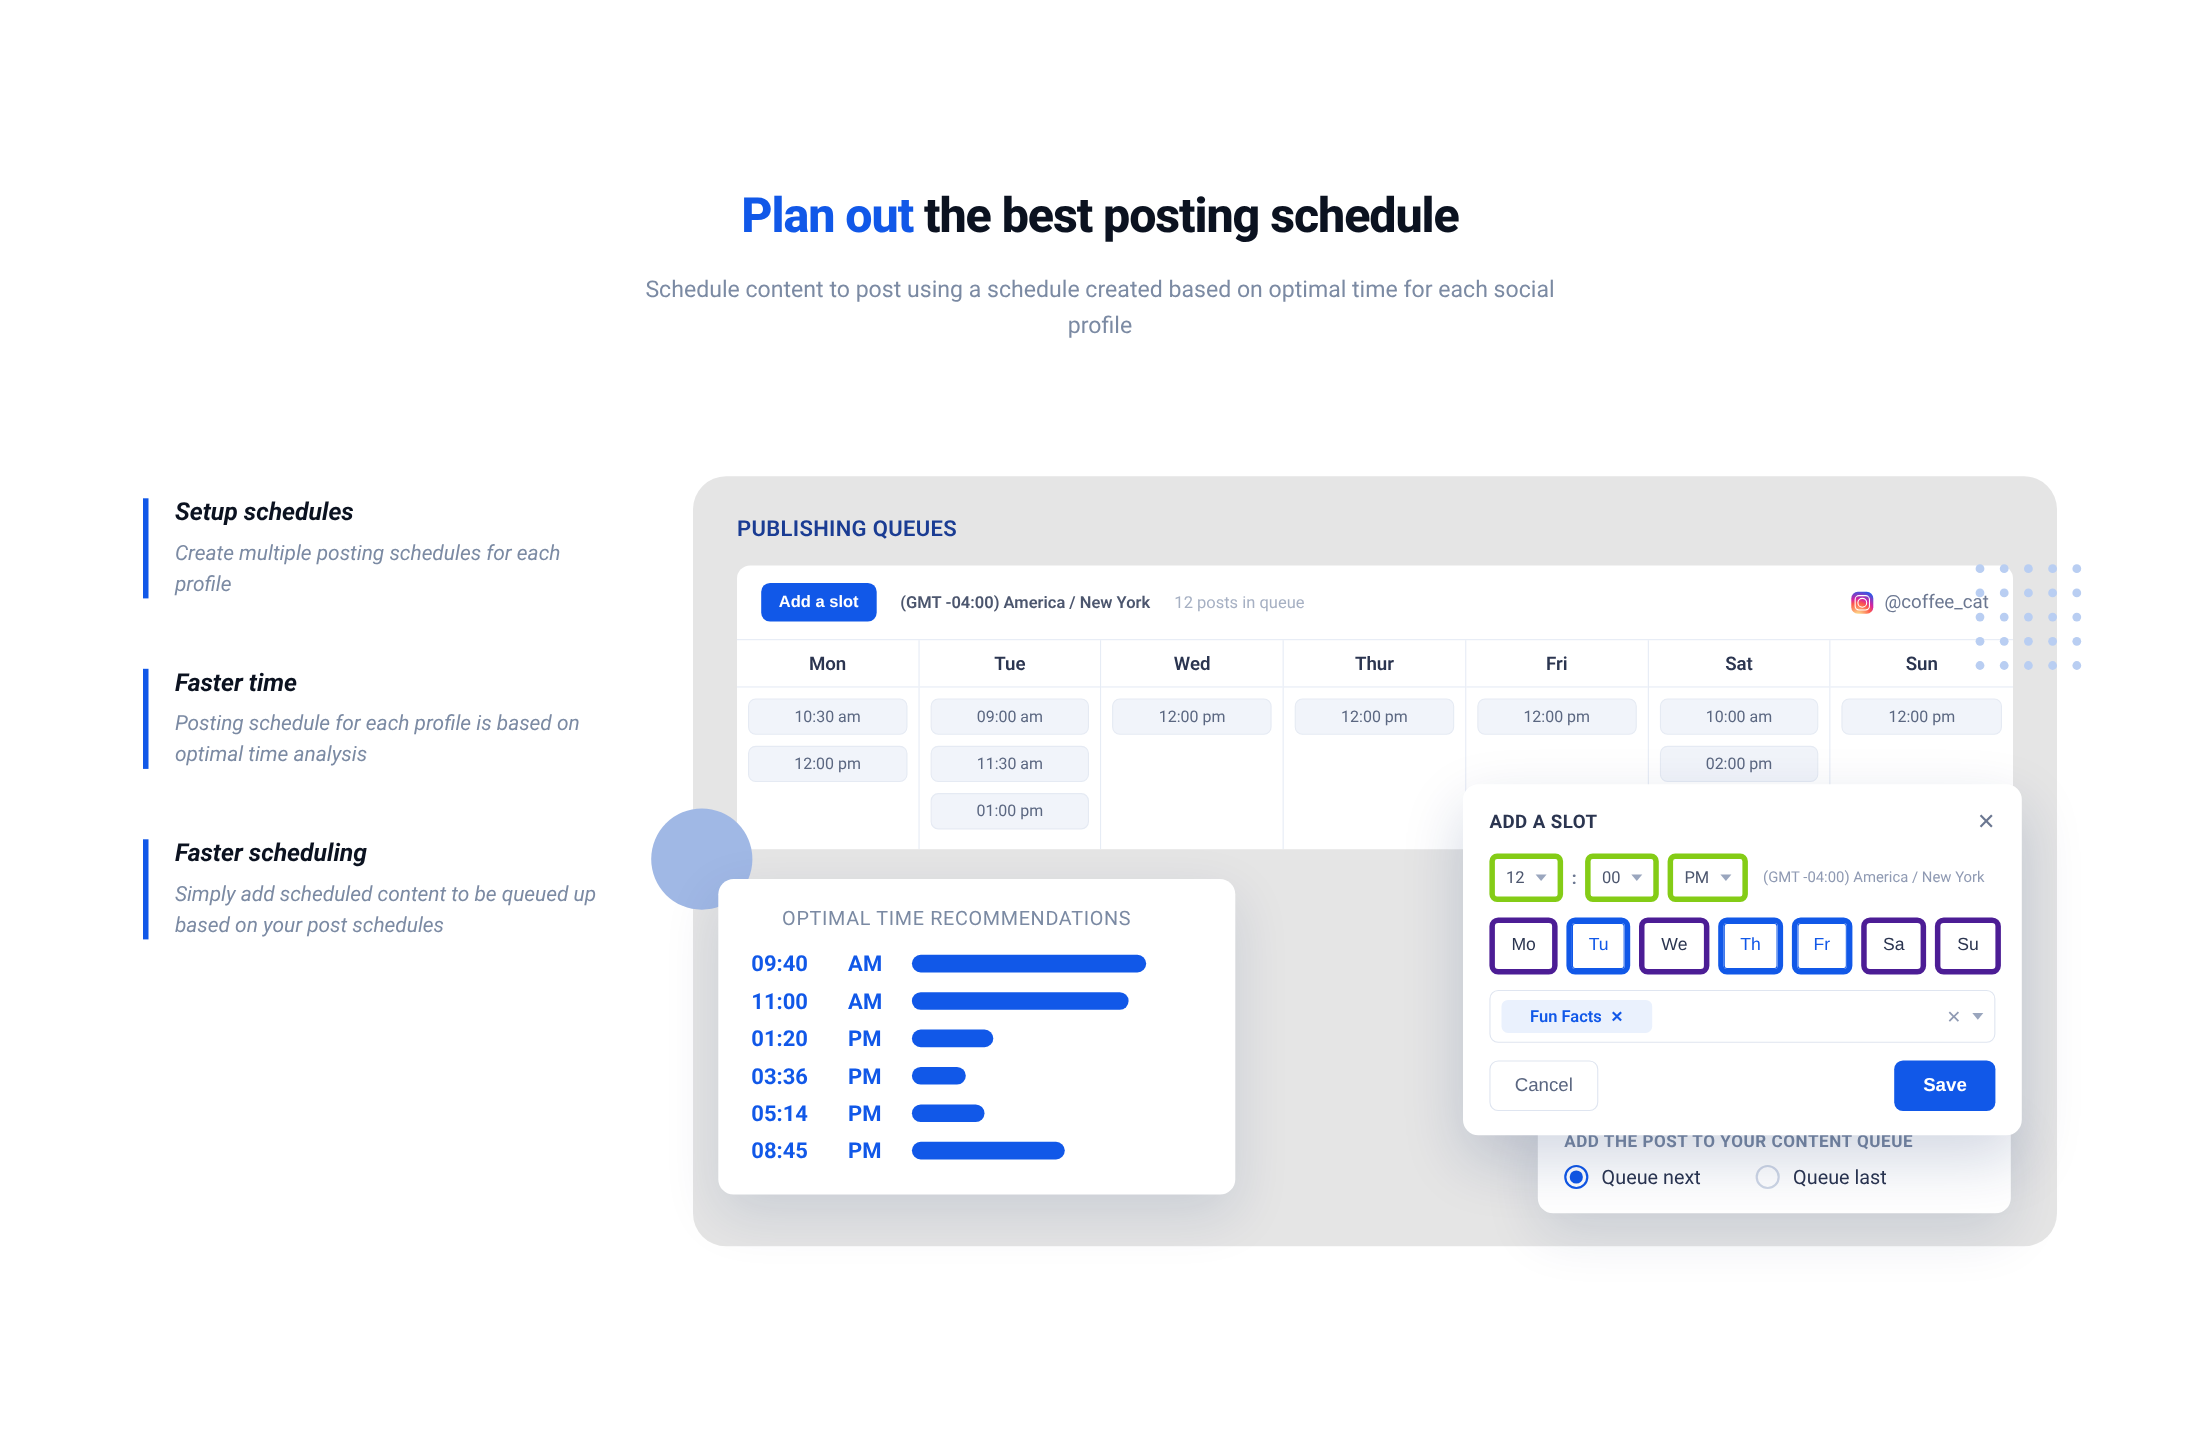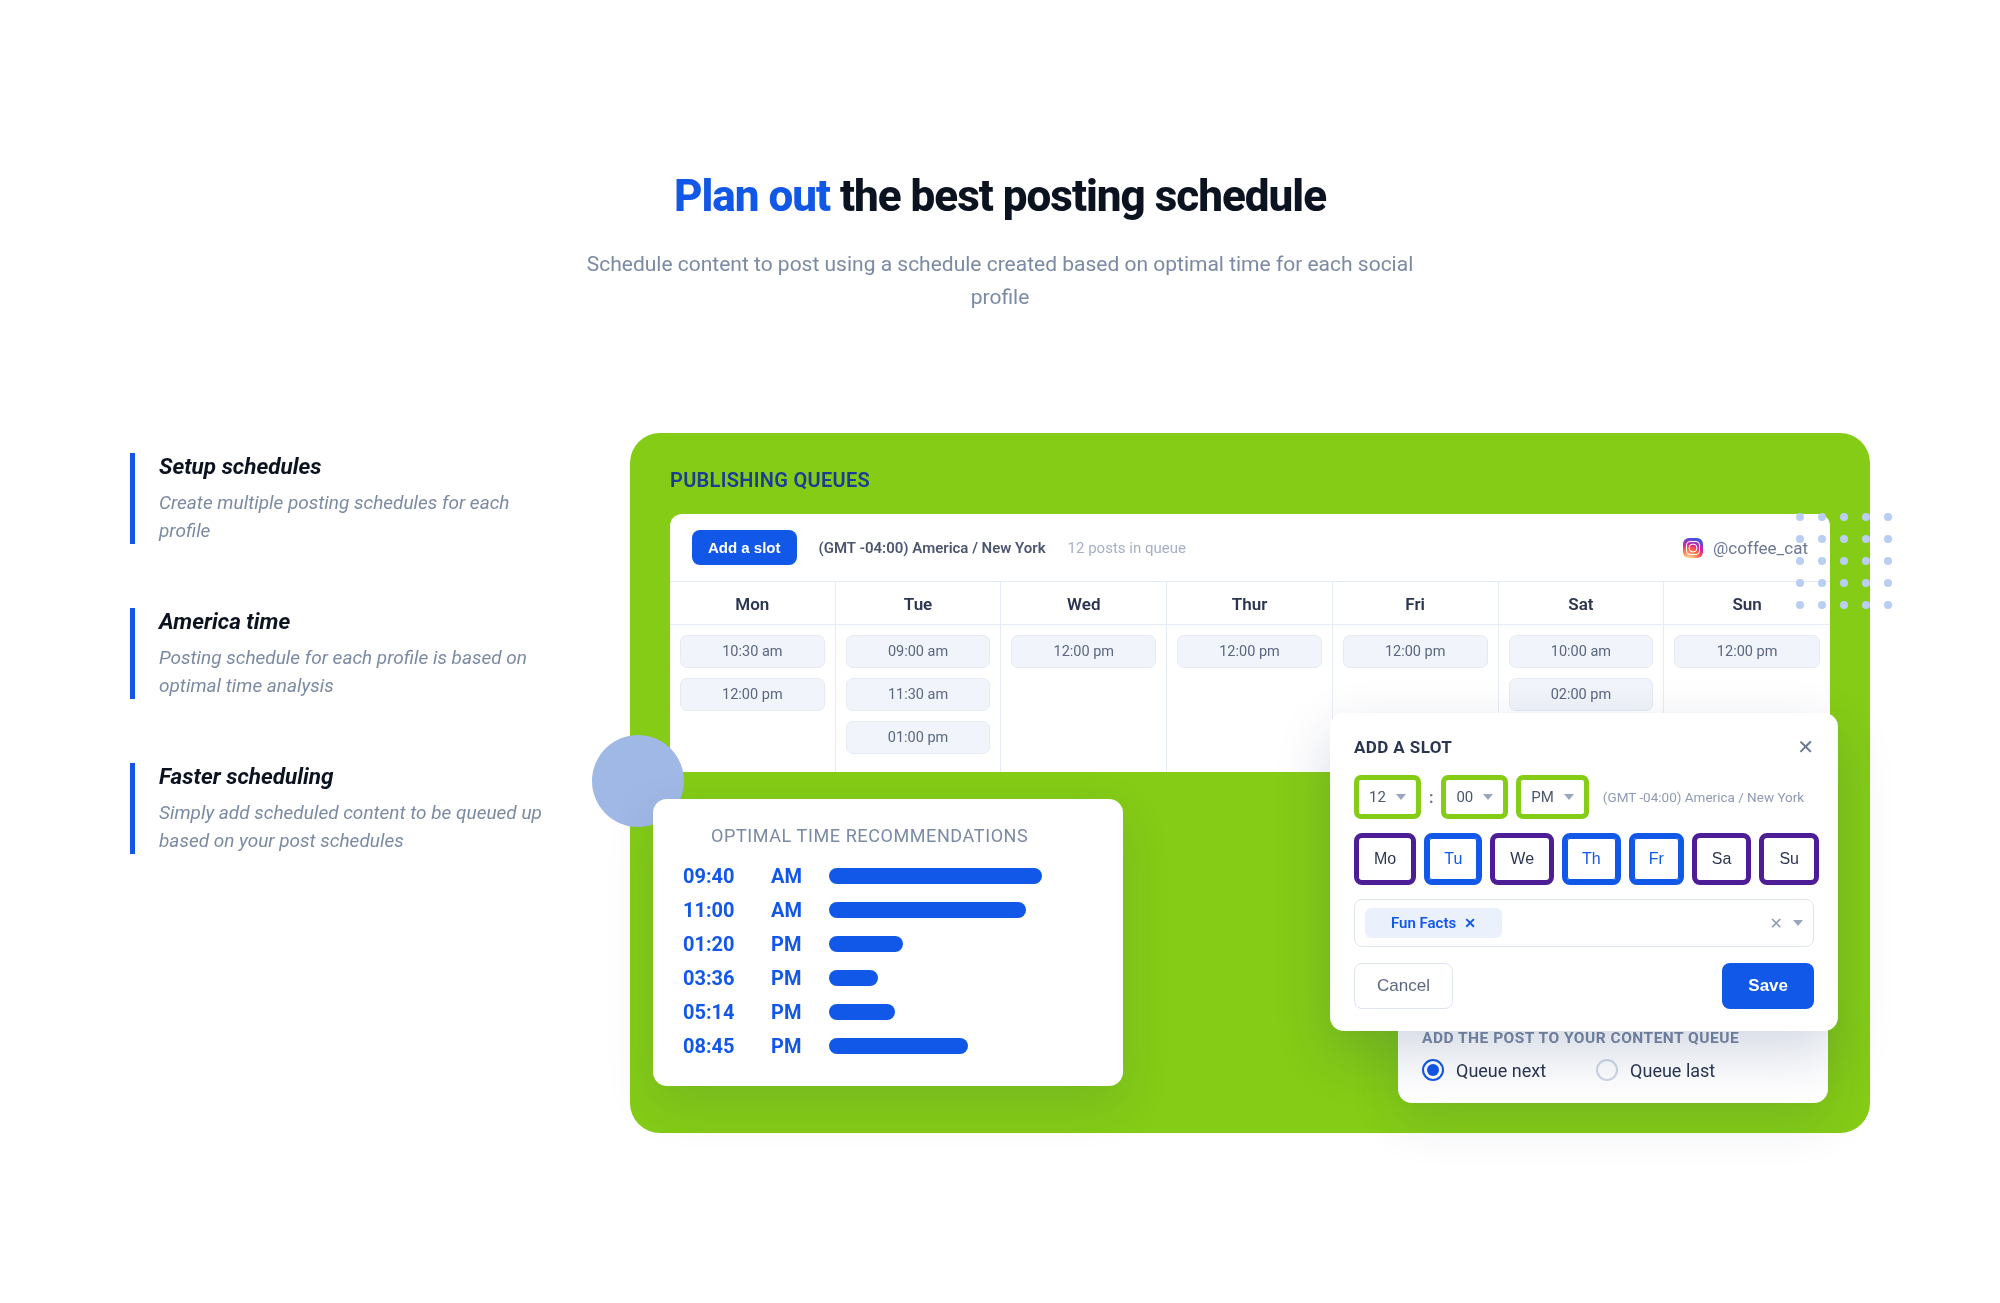--- a/index.html
+++ b/index.html
@@ -22,21 +22,21 @@
   border-left: 5px solid #1158e8;
   padding: 0 0 0 24px;
   margin-bottom: 64px;
   font-style: italic;
 }
 .feature h3 { font-size: 22.5px; font-weight: 700; color: #0b1220; margin-bottom: 10px; }
 .feature p { font-size: 19px; color: #7b8aa3; line-height: 1.45; }
 
 .panel-wrap { flex: 1; position: relative; }
 .panel {
-  background: #84cc16;
+  background: #e5e5e5;
   border-radius: 30px;
   padding: 35px 40px 55px;
   position: relative;
   min-height: 700px;
 }
 .panel-title { font-size: 20px; font-weight: 600; color: #1a3c93; letter-spacing: 0.3px; margin-bottom: 22px; }
 
 .queues-card {
   background: #fff;
   border-radius: 12px;
@@ -181,21 +181,21 @@
     <p>Schedule content to post using a schedule created based on optimal time for each social profile</p>
   </div>
 
   <div class="main">
     <div class="features">
       <div class="feature">
         <h3>Setup schedules</h3>
         <p>Create multiple posting schedules for each profile</p>
       </div>
       <div class="feature">
-        <h3>America time</h3>
+        <h3>Faster time</h3>
         <p>Posting schedule for each profile is based on optimal time analysis</p>
       </div>
       <div class="feature">
         <h3>Faster scheduling</h3>
         <p>Simply add scheduled content to be queued up based on your post schedules</p>
       </div>
     </div>
 
     <div class="panel-wrap">
       <div class="panel">

